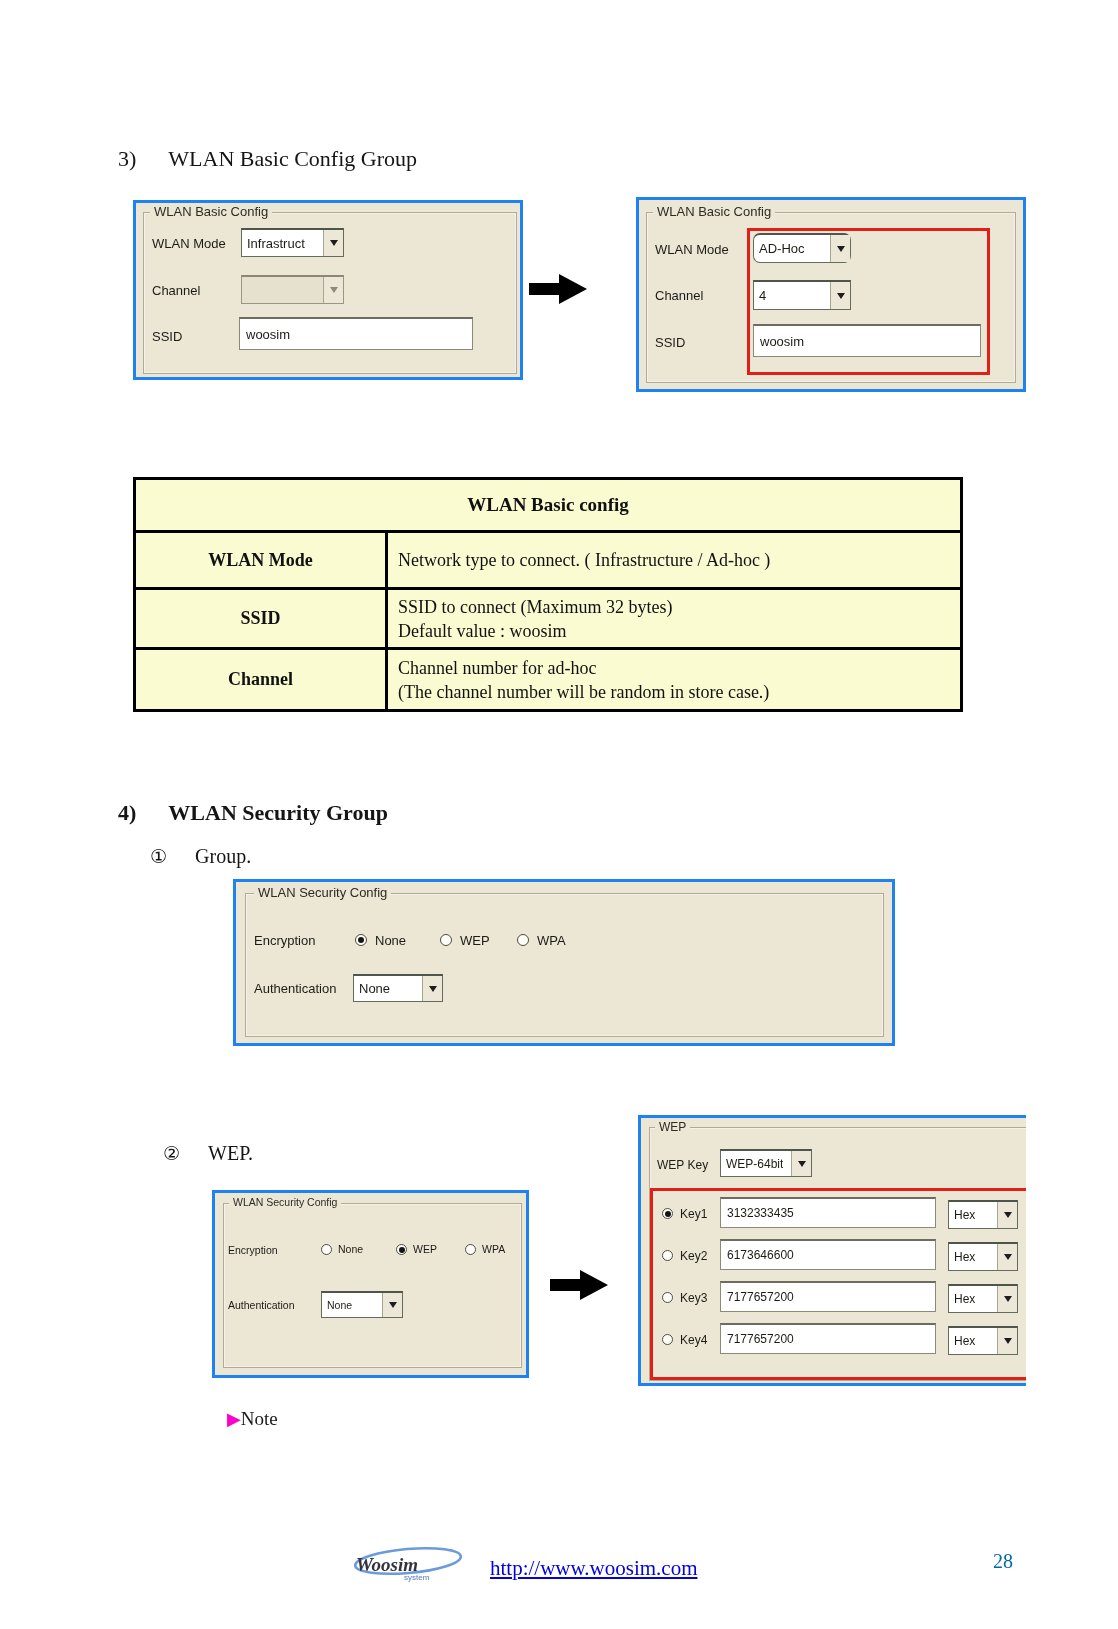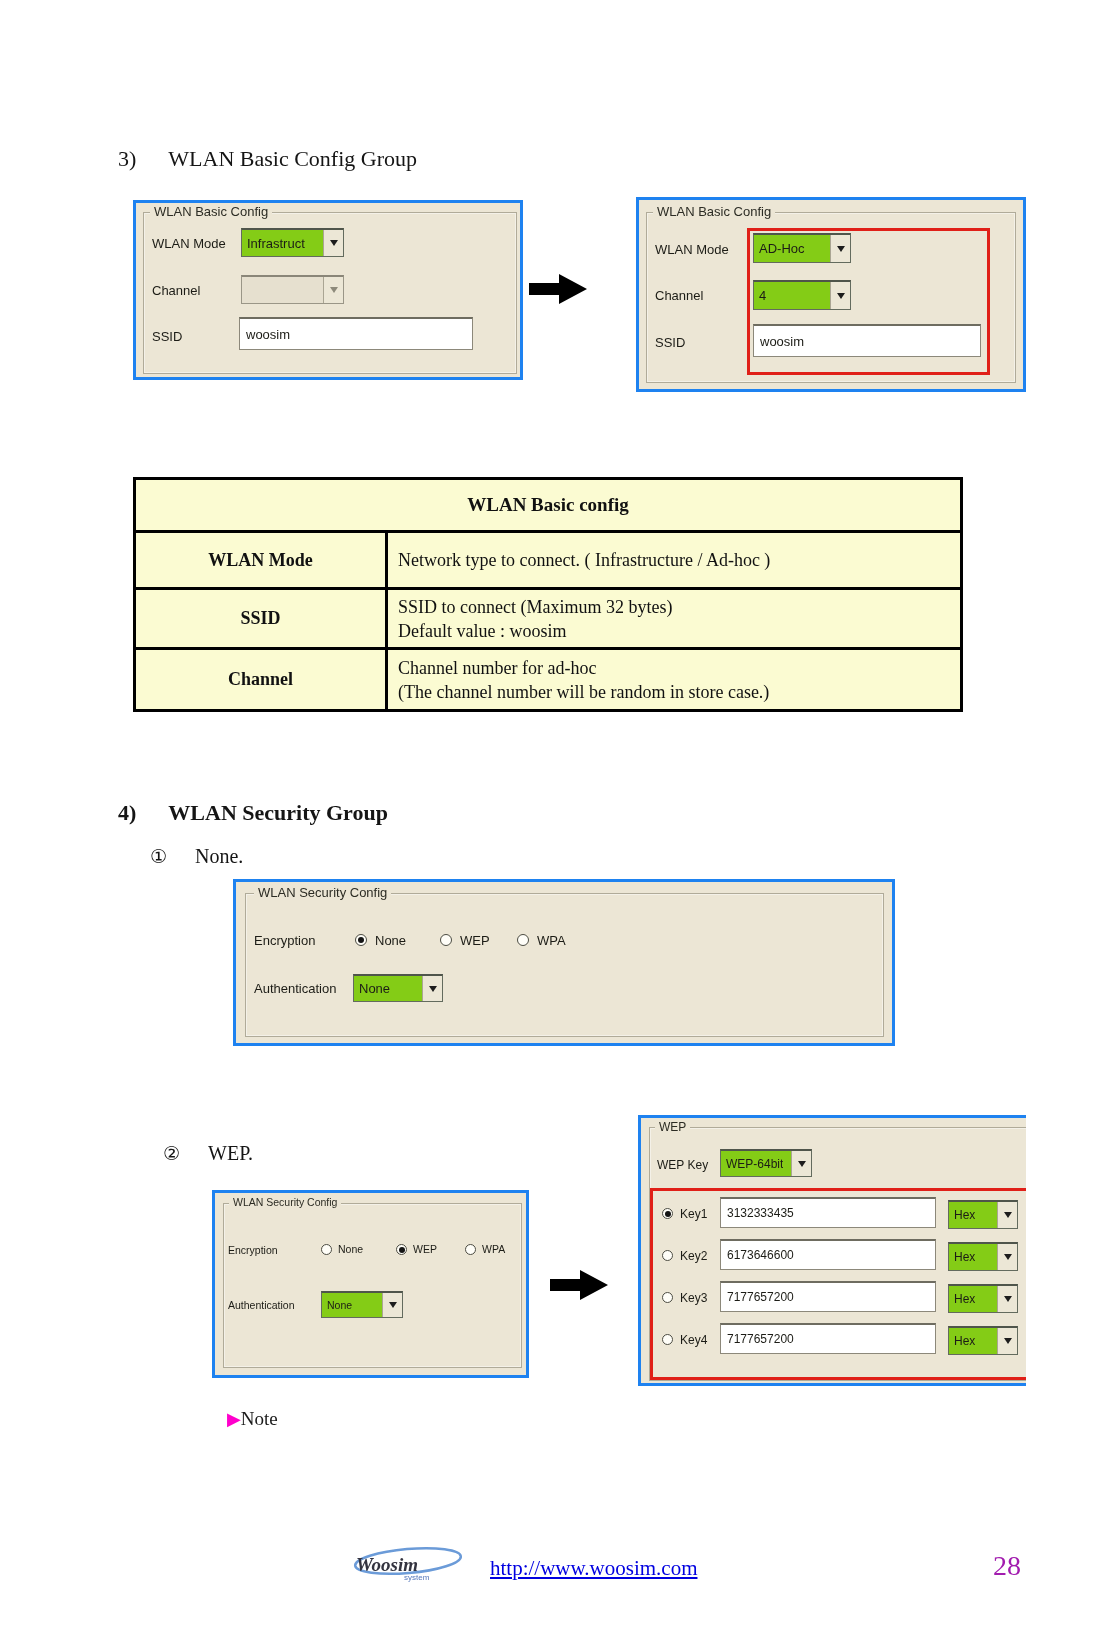--- a/index.html
+++ b/index.html
@@ -15,21 +15,21 @@
   .subitem .slabel{margin-left:28px;}
   .noteline{position:absolute;font-size:19px;color:#1a1a1a;}
   .notemarker{color:#ff00cc;font-family:"DejaVu Sans",sans-serif;font-size:18px;}
 
   
   .shot{position:absolute;box-sizing:border-box;border:3px solid #1e82f0;background:#ece6d5;
         font-family:"Liberation Sans","DejaVu Sans",sans-serif;color:#1c1c16;}
   .gbox{position:absolute;border:1px solid #b0ab99;box-shadow:inset 0 0 0 1px rgba(255,255,255,.45);}
   .gtitle{position:absolute;background:#ece6d5;padding:0 4px;white-space:nowrap;color:#2c2c24;}
   .dlabel{position:absolute;white-space:nowrap;}
-  .combo{position:absolute;box-sizing:border-box;background:#84cc16;border:1px solid #636b5e;
+  .combo{position:absolute;box-sizing:border-box;background:#ffffff;border:1px solid #636b5e;
          border-top:2px solid #4f554b;display:flex;}
   .combo.disabled{background:#e6e0cf;}
   .combo-text{flex:1;overflow:hidden;white-space:nowrap;display:flex;align-items:center;padding-left:5px;}
   .combo-btn{width:19px;background:#ece7d6;border-left:1px solid #aaa593;display:flex;align-items:center;justify-content:center;}
   .tri{width:0;height:0;border-left:4px solid transparent;border-right:4px solid transparent;border-top:6px solid #1d1d1d;}
   .combo.disabled .tri{border-top-color:#8d8a7b;}
   .tinput{position:absolute;box-sizing:border-box;background:#fff;border:1px solid #8c887a;
           border-top:2px solid #6e6c60;display:flex;align-items:center;padding-left:6px;white-space:nowrap;}
   .radio{position:absolute;width:12px;height:12px;border-radius:50%;border:1px solid #4c4c42;background:#fffef8;box-sizing:border-box;}
   .radio.sel::after{content:"";position:absolute;left:2px;top:2px;width:6px;height:6px;border-radius:50%;background:#141414;}
@@ -42,21 +42,21 @@
 
   
   .spec-table{position:absolute;border-collapse:collapse;background:#fbfbd2;}
   .spec-table td{border:3px solid #000;font-size:18px;vertical-align:middle;}
   .spec-table .thead{text-align:center;font-weight:bold;font-size:19px;height:48px;}
   .spec-table .cname{text-align:center;font-weight:bold;width:247px;}
   .spec-table .cdesc{padding-left:10px;line-height:24px;}
 
   .arrow-svg{position:absolute;}
   .footer-link{position:absolute;font-size:21px;color:#0000e0;text-decoration:underline;}
-  .pagenum{position:absolute;font-size:28px;color:#a21caf;}
+  .pagenum{position:absolute;font-size:20px;color:#0369a1;}
 </style>
 </head>
 <body>
 
 <div class="page">
 
   <div class="heading" style="left:118px;top:146px;">
     <span class="h-num">3)</span><span class="h-title">WLAN Basic Config Group</span>
   </div>
 
@@ -82,21 +82,21 @@
   </div>
 
   <svg class="arrow-svg" style="left:527px;top:272px;" width="62" height="34" viewBox="0 0 62 34">
     <path d="M2 11 H32 V2 L60 17 L32 32 V23 H2 Z" fill="#000"></path>
   </svg>
 
   <div class="shot fs13" style="left:636px;top:197px;width:390px;height:195px;">
     <div class="gbox" style="left:7px;top:12px;width:368px;height:169px;"></div>
     <div class="gtitle" style="left:14px;top:4px;">WLAN Basic Config</div>
     <div class="dlabel" style="left:16px;top:42px;">WLAN Mode</div>
-    <div class="combo" style="left:114px;top:33px;width:98px;height:30px;">
+    <div class="combo" style="left:114px;top:33px;width:98px;height:30px;border-radius:7px;">
       <span class="combo-text">AD-Hoc</span>
       <span class="combo-btn">
           <span class="tri"></span>
         </span>
     </div>
     <div class="dlabel" style="left:16px;top:88px;">Channel</div>
     <div class="combo" style="left:114px;top:80px;width:98px;height:30px;">
       <span class="combo-text">4</span>
       <span class="combo-btn">
           <span class="tri"></span>
@@ -134,21 +134,21 @@
       </td>
     </tr>
   </tbody>
     </table>
 
   <div class="heading" style="left:118px;top:800px;font-weight:bold;">
     <span class="h-num">4)</span><span class="h-title">WLAN Security Group</span>
   </div>
 
   <div class="subitem" style="left:150px;top:845px;">
-    <span class="marker">①</span><span class="slabel">None.</span>
+    <span class="marker">①</span><span class="slabel">Group.</span>
   </div>
 
   <div class="shot fs13" style="left:233px;top:879px;width:662px;height:167px;">
     <div class="gbox" style="left:9px;top:11px;width:637px;height:142px;"></div>
     <div class="gtitle" style="left:18px;top:3px;">WLAN Security Config</div>
     <div class="dlabel" style="left:18px;top:51px;">Encryption</div>
     <span class="radio sel" style="left:119px;top:52px;"></span>
     <div class="dlabel" style="left:139px;top:51px;">None</div>
     <span class="radio" style="left:204px;top:52px;"></span>
     <div class="dlabel" style="left:224px;top:51px;">WEP</div>

